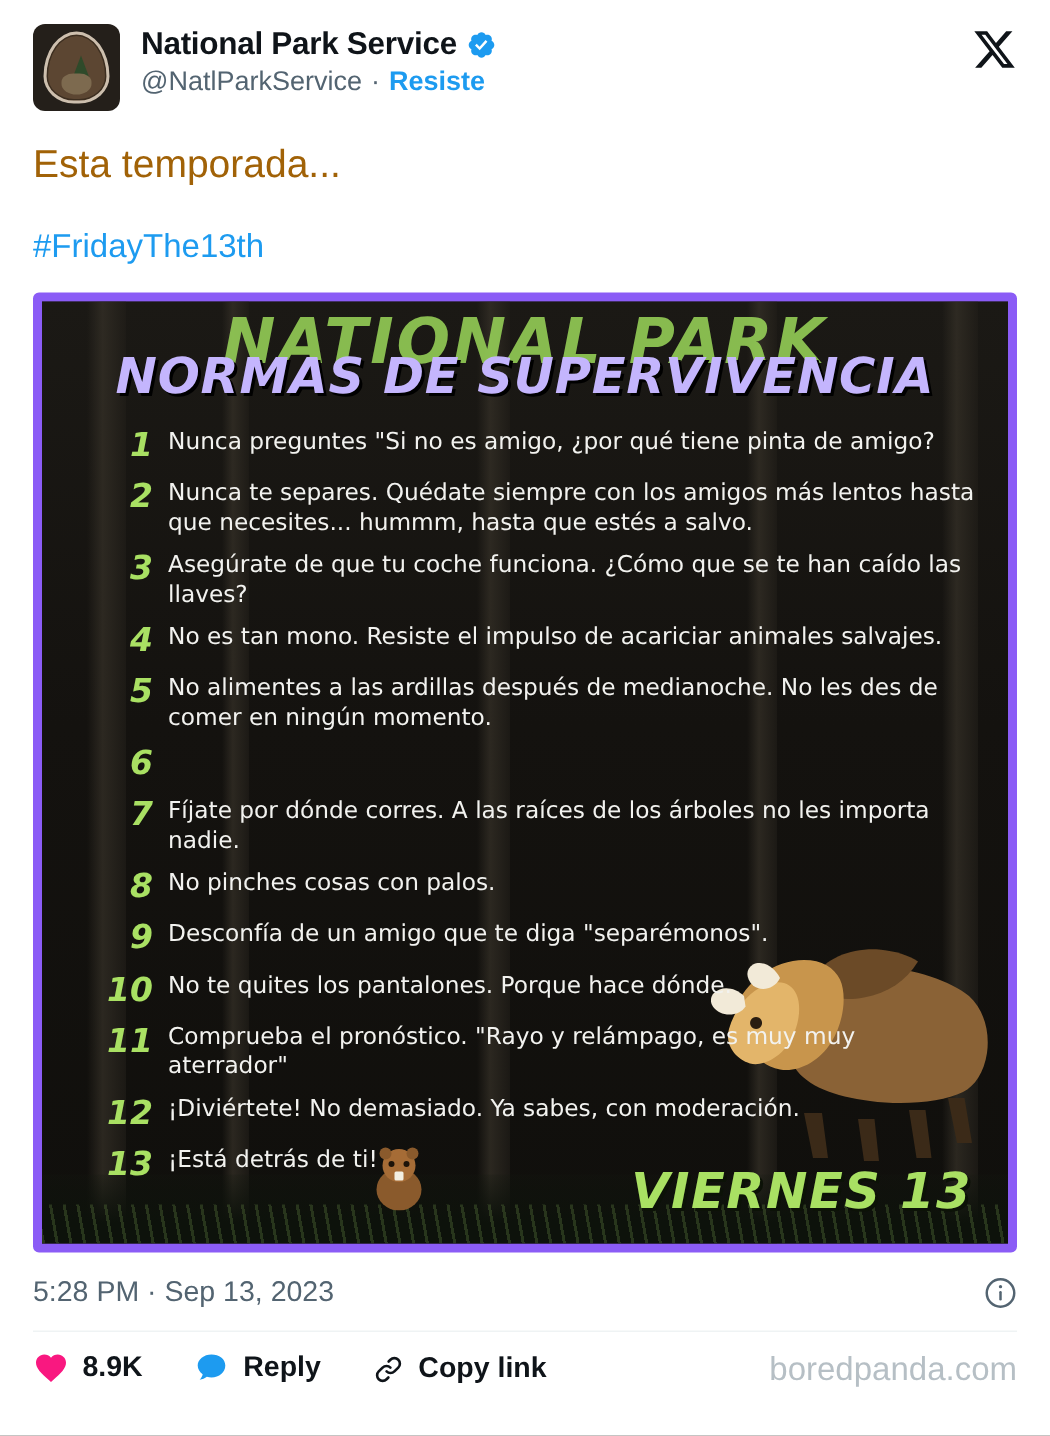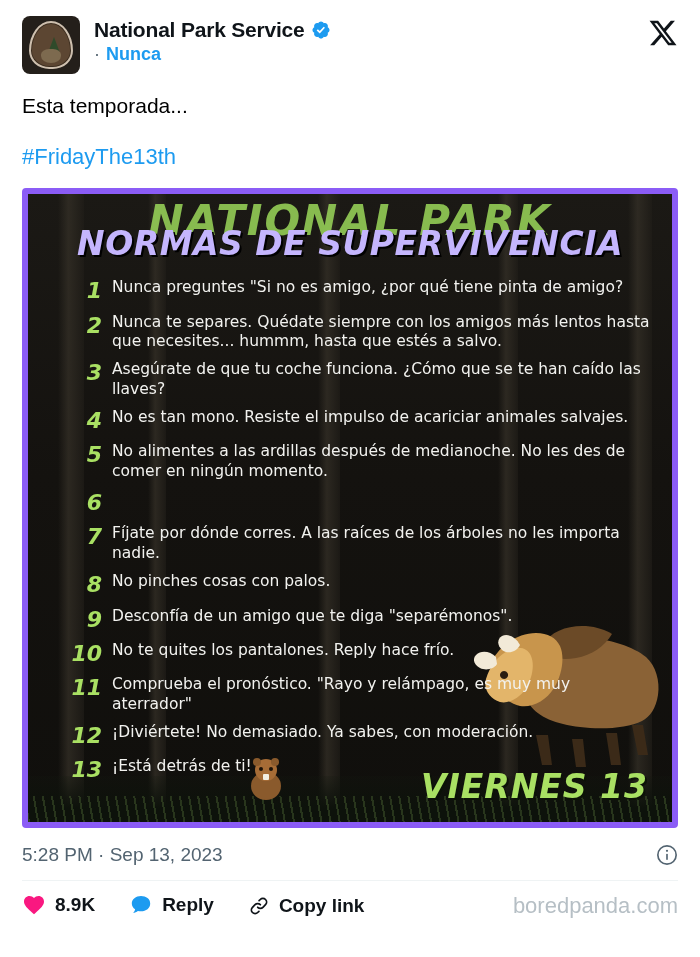--- a/index.html
+++ b/index.html
@@ -111,23 +111,23 @@
   .x-logo {
     flex: 0 0 auto;
     width: 30px;
     height: 30px;
     margin-top: 2px;
     color: #0f1419;
   }
   
   .tweet-text {
     margin-top: 18px;
-    font-size: 21px;
+    font-size: 26px;
     line-height: 1.35;
-    color: #000000;
+    color: #a16207;
   }
   .hashtag {
     margin-top: 24px;
     font-size: 22px;
     color: #1d9bf0;
     cursor: pointer;
     display: inline-block;
   }
   
   .media {
@@ -326,22 +326,23 @@
     </div>
 
     <div class="name-block">
       <div class="display-name-row">
         <span class="display-name">National Park Service</span>
         <svg class="verified" viewBox="0 0 24 24" aria-hidden="true">
           <path fill="currentColor" d="M22.25 12c0-1.43-.88-2.67-2.19-3.34.46-1.39.2-2.9-.81-3.91s-2.52-1.27-3.91-.81C14.67 2.63 13.43 1.75 12 1.75s-2.67.88-3.34 2.19c-1.39-.46-2.9-.2-3.91.81s-1.27 2.52-.81 3.91C2.63 9.33 1.75 10.57 1.75 12s.88 2.67 2.19 3.34c-.46 1.39-.2 2.9.81 3.91s2.52 1.27 3.91.81c.67 1.31 1.91 2.19 3.34 2.19s2.67-.88 3.34-2.19c1.39.46 2.9.2 3.91-.81s1.27-2.52.81-3.91c1.31-.67 2.19-1.91 2.19-3.34zm-11.71 4.2L6.8 12.46l1.41-1.42 2.26 2.26 4.8-5.23 1.47 1.36-6.2 6.77z"></path>
         </svg>
       </div>
       <div class="handle-row">
+        <span>@NatlParkService</span>
         <span class="dot">·</span>
-        <span class="follow-link">Nunca</span>
+        <span class="follow-link">Resiste</span>
       </div>
     </div>
 
     <svg class="x-logo" viewBox="0 0 24 24" aria-hidden="true">
       <path fill="currentColor" d="M18.24 2.25h3.31l-7.23 8.26 8.5 11.24h-6.66l-5.21-6.82-5.97 6.82H1.66l7.73-8.84L1.25 2.25h6.83l4.71 6.23 5.45-6.23zm-1.16 17.52h1.83L7.08 4.13H5.11l11.97 15.64z"></path>
     </svg>
   </div>
 
   <div class="tweet-text">Esta temporada...</div>
   <div><span class="hashtag">#FridayThe13th</span></div>
@@ -388,21 +389,21 @@
       <div class="rule">
         <div class="rule-num">8</div>
         <div class="rule-text">No pinches cosas con palos.</div>
       </div>
       <div class="rule">
         <div class="rule-num">9</div>
         <div class="rule-text">Desconfía de un amigo que te diga "separémonos".</div>
       </div>
       <div class="rule">
         <div class="rule-num">10</div>
-        <div class="rule-text">No te quites los pantalones. Reply hace frío.</div>
+        <div class="rule-text">No te quites los pantalones. Porque hace dónde.</div>
       </div>
       <div class="rule">
         <div class="rule-num">11</div>
         <div class="rule-text">Comprueba el pronóstico. "Rayo y relámpago, es muy muy aterrador"</div>
       </div>
       <div class="rule">
         <div class="rule-num">12</div>
         <div class="rule-text">¡Diviértete! No demasiado. Ya sabes, con moderación.</div>
       </div>
       <div class="rule">

